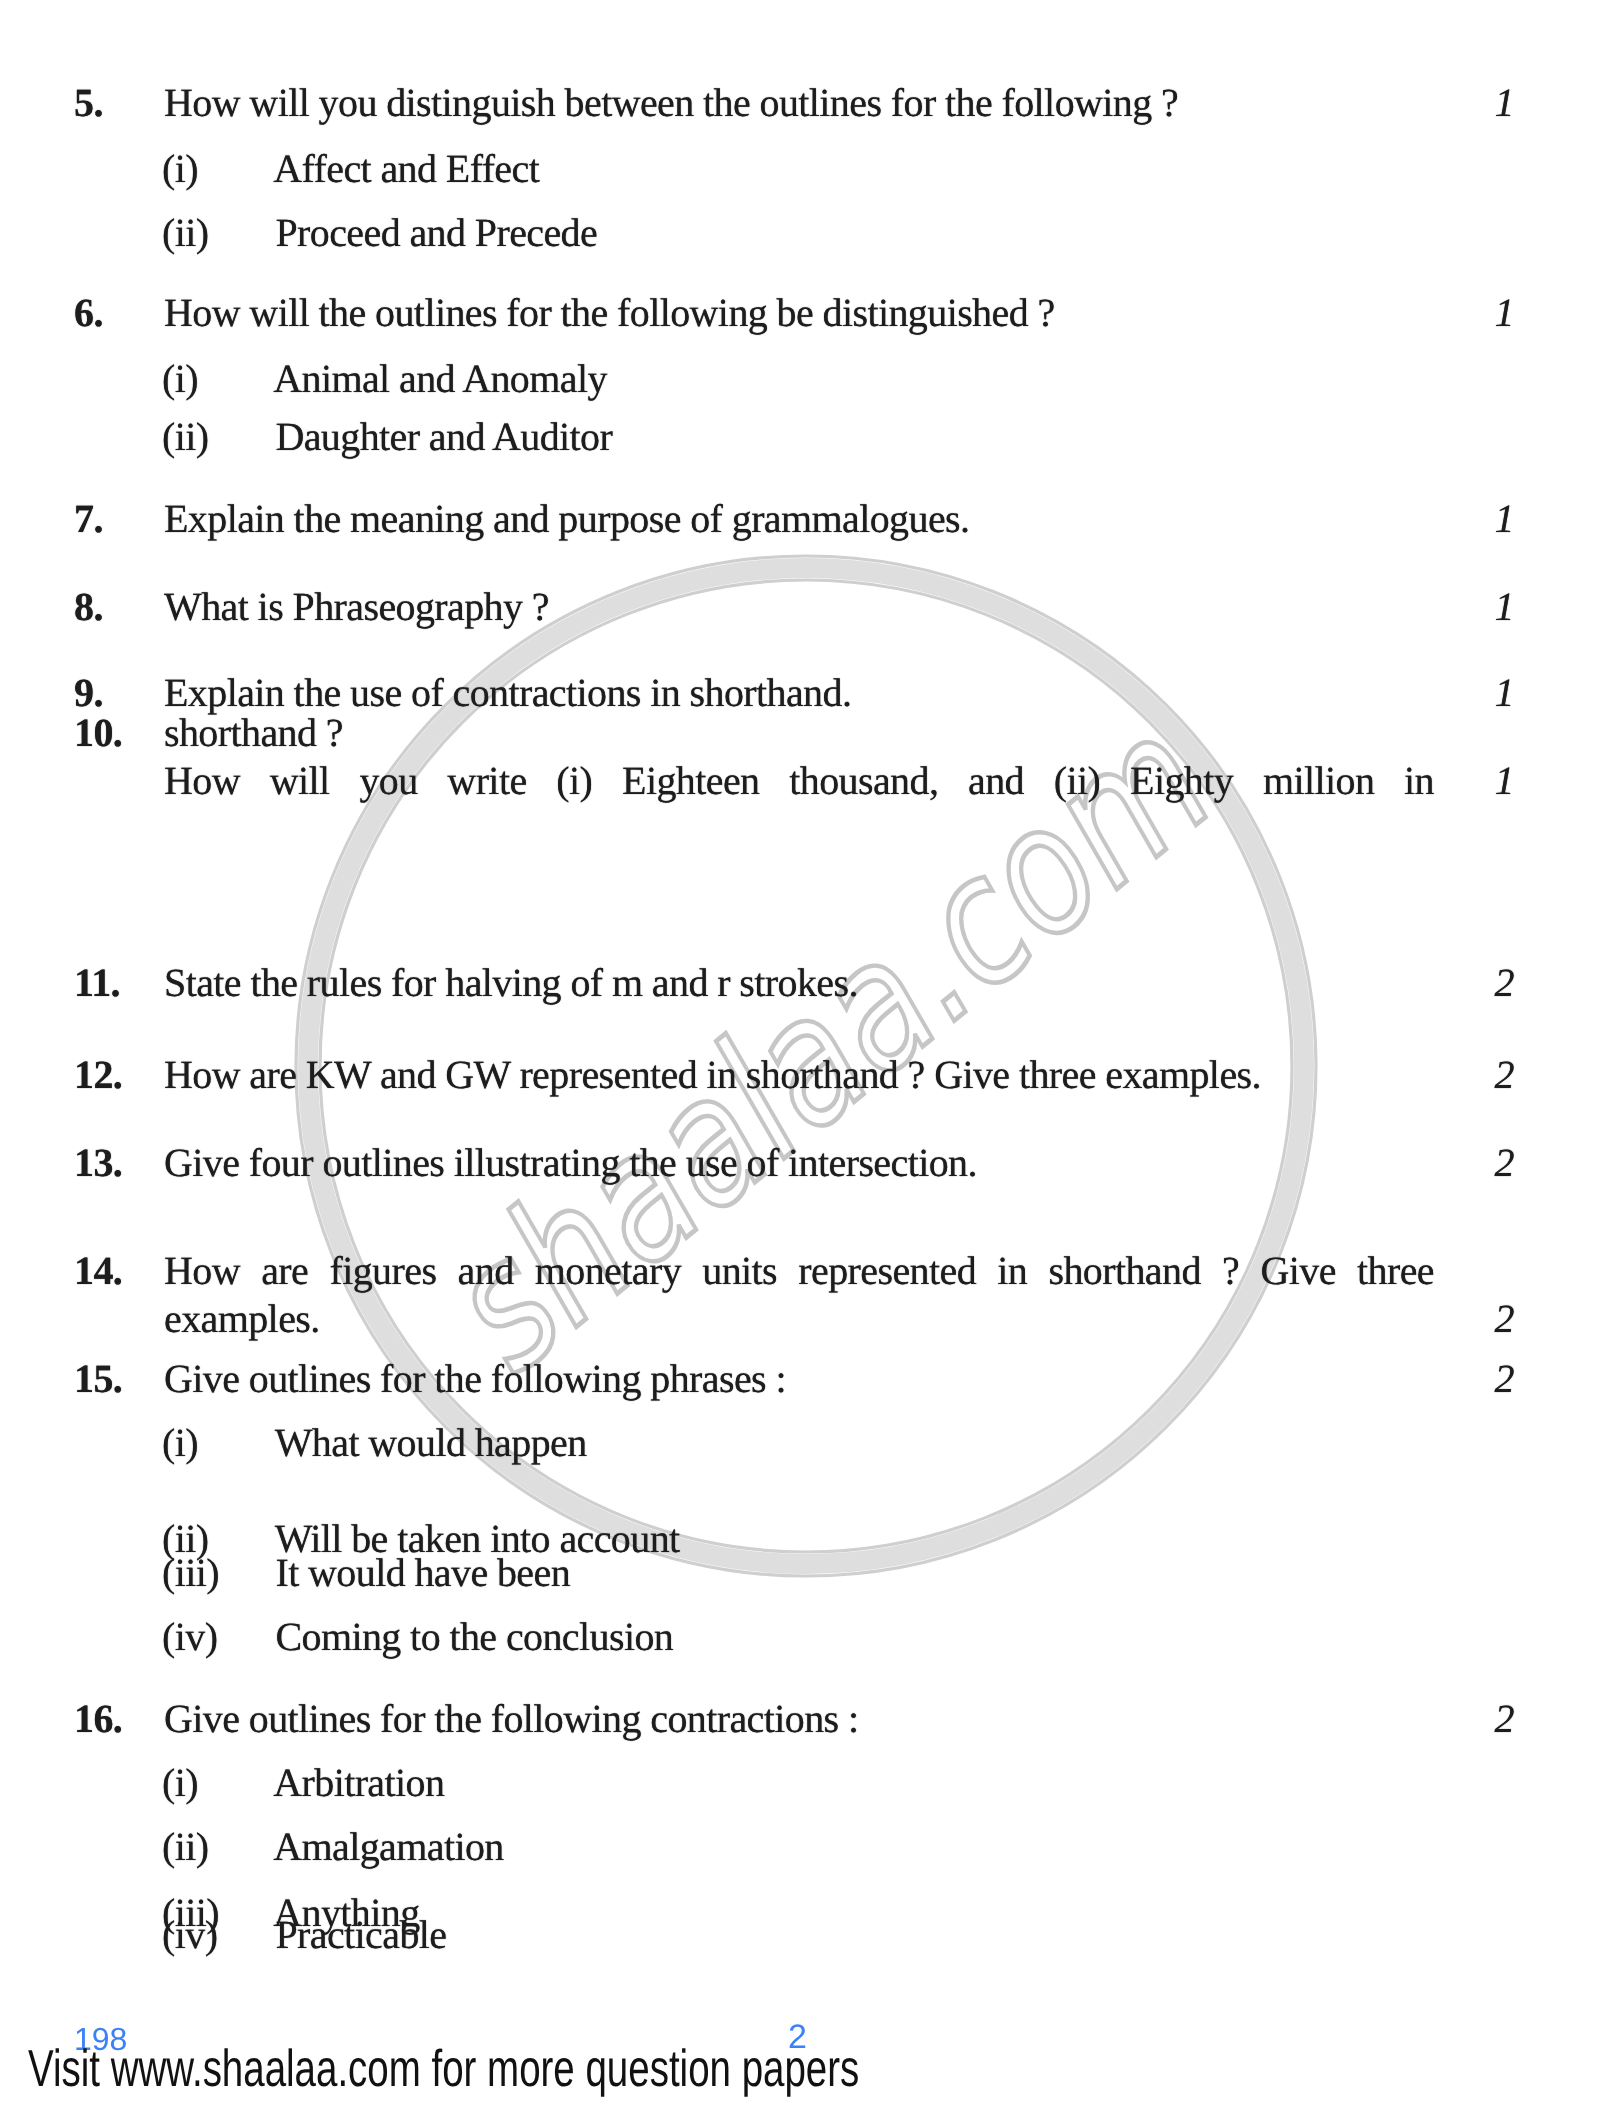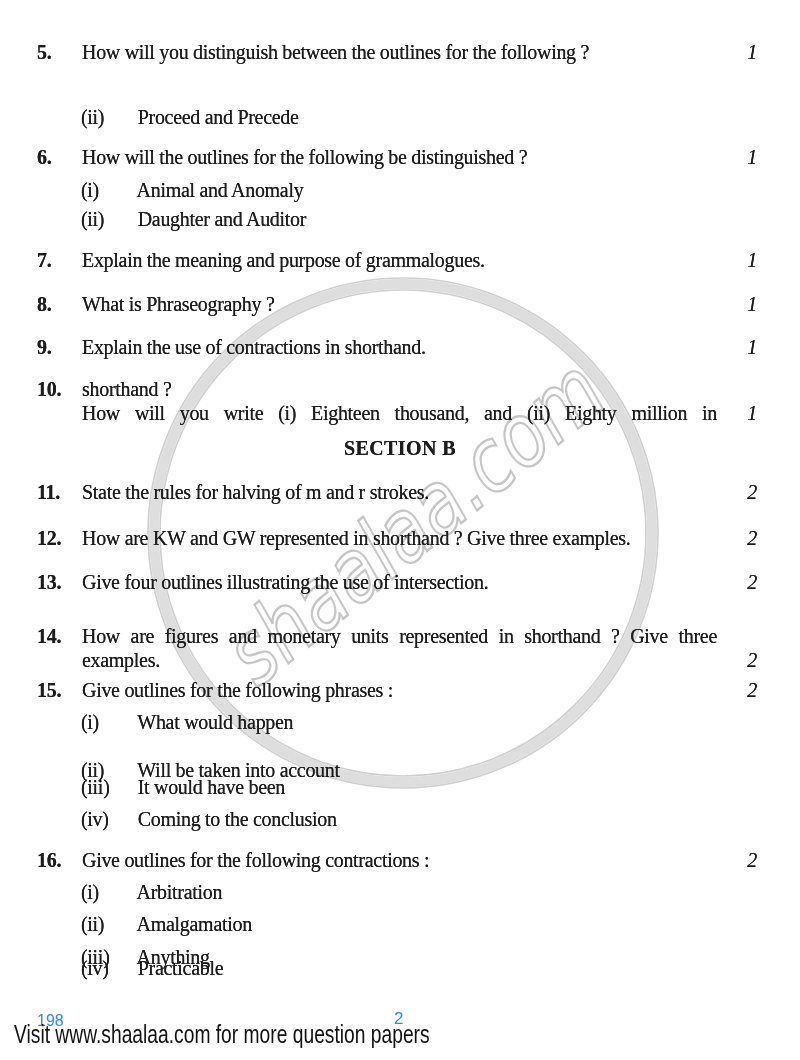--- a/index.html
+++ b/index.html
@@ -64,20 +64,24 @@
     <text transform="translate(415,522) rotate(-39)" x="0" y="30" text-anchor="middle" font-family="DejaVu Sans, sans-serif" font-style="italic" font-size="88" fill="#ffffff" stroke="#c6c6c6" stroke-width="2.4" textLength="455" lengthAdjust="spacingAndGlyphs">shaalaa.com</text>
   </svg>
 
   <div class="content">
 
     <div class="qrow" style="top:40px">
       <span class="qnum">5.</span>
       <div class="qtext">How will you distinguish between the outlines for the following ?</div>
       <span class="qmarks">1</span>
     </div>
+    <div class="subrow" style="top:73px">
+      <span class="slbl">(i)</span>
+      <span class="stxt">Affect and Effect</span>
+    </div>
     <div class="subrow" style="top:105px">
       <span class="slbl">(ii)</span>
       <span class="stxt">Proceed and Precede</span>
     </div>
 
     <div class="qrow" style="top:145px">
       <span class="qnum">6.</span>
       <div class="qtext">How will the outlines for the following be distinguished ?</div>
       <span class="qmarks">1</span>
     </div>
@@ -101,28 +105,27 @@
       <div class="qtext">What is Phraseography ?</div>
       <span class="qmarks">1</span>
     </div>
 
     <div class="qrow" style="top:335px">
       <span class="qnum">9.</span>
       <div class="qtext">Explain the use of contractions in shorthand.</div>
       <span class="qmarks">1</span>
     </div>
 
-    <div class="qrow" style="top:377px">
+    <div class="qrow" style="top:355px">
       <span class="qnum">10.</span>
       <div class="qtext">shorthand ?</div>
       <div class="qtext just">How will you write (i) Eighteen thousand, and (ii) Eighty million in</div>
       <span class="qmarks line2">1</span>
     </div>
 
-    <div class="section-head" style="top:437px">SECTION B</div>
 
     <div class="qrow" style="top:480px">
       <span class="qnum">11.</span>
       <div class="qtext">State the rules for halving of m and r strokes.</div>
       <span class="qmarks">2</span>
     </div>
 
     <div class="qrow" style="top:526px">
       <span class="qnum">12.</span>
       <div class="qtext">How are KW and GW represented in shorthand ? Give three examples.</div>

